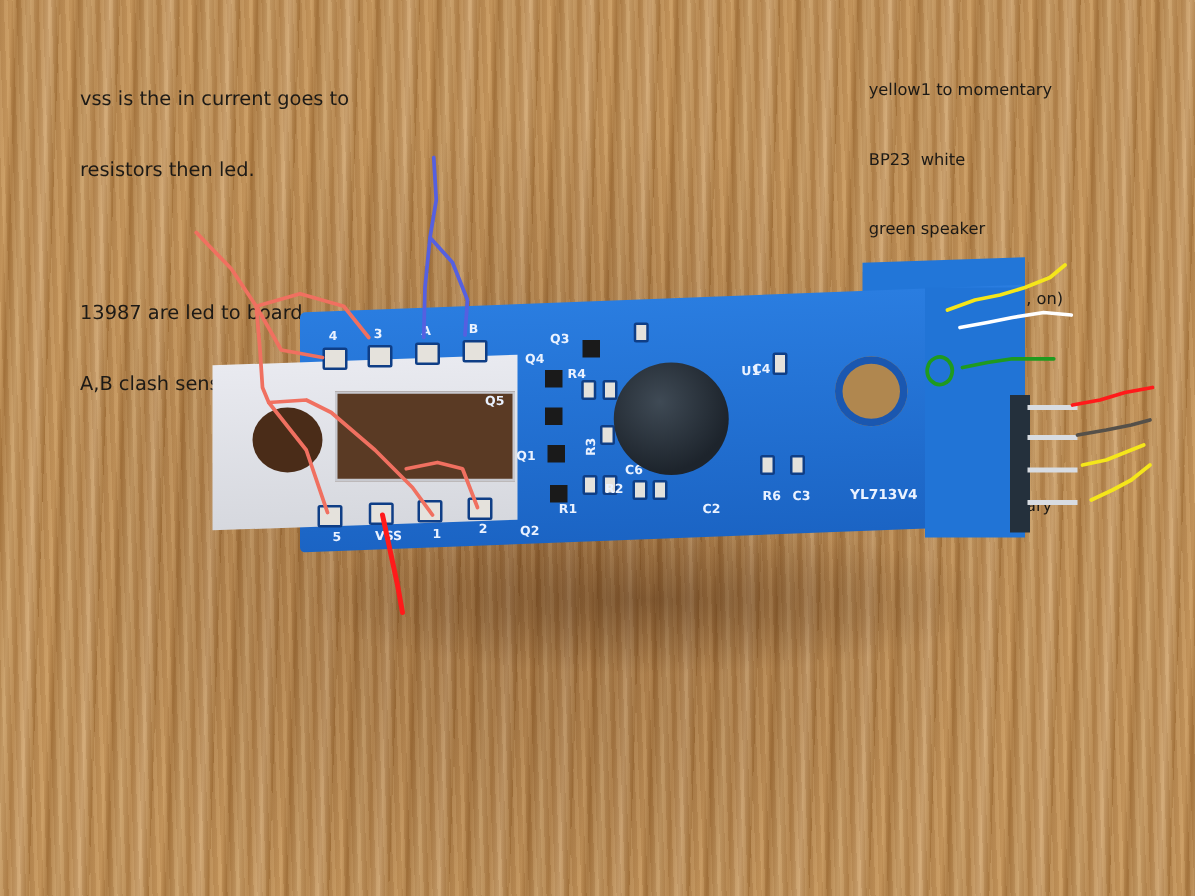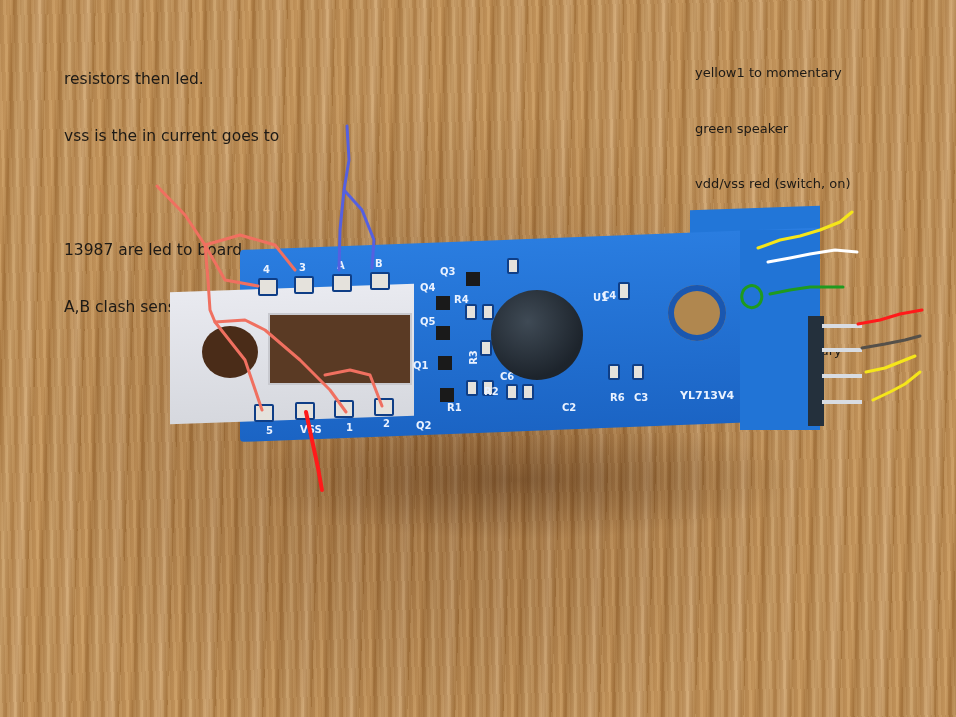--- a/index.html
+++ b/index.html
@@ -80,29 +80,30 @@
     }
     svg.overlay { position: absolute; left: 0; top: 0; }
   </style>
 </head>
 <body>
 
 <div class="grain"></div>
 <div class="shadow"></div>
 
 <div class="note note-left">
+  <span class="note-line">vss is the in current goes to</span>
   <span class="note-line">resistors then led.</span>
-  <span class="note-line">vss is the in current goes to</span>
   <span class="gap"></span>
   <span class="note-line">13987 are led to board</span>
   <span class="note-line">A,B clash sensor</span>
 </div>
 
 <div class="note note-right">
   <span class="note-line">yellow1 to momentary</span>
+  <span class="note-line">BP23  white</span>
   <span class="note-line">green speaker</span>
   <span class="note-line">vdd/vss red (switch, on)</span>
   <span class="note-line">grey ground</span>
   <span class="note-line">yellow2</span>
   <span class="note-line">yellow3 to mementary</span>
 </div>
 
 <div class="pcb-tab"></div>
 <div class="pcb-main"></div>
 <div class="pcb-right"></div>
@@ -141,21 +142,21 @@
 <div class="pad" style="left:482px;top:380px;width:8px;height:12px"></div>
 <div class="pad" style="left:506px;top:384px;width:8px;height:12px"></div>
 <div class="pad" style="left:522px;top:384px;width:8px;height:12px"></div>
 <div class="pad" style="left:507px;top:258px;width:8px;height:12px"></div>
 <div class="pad" style="left:618px;top:282px;width:8px;height:14px"></div>
 <div class="pad" style="left:608px;top:364px;width:8px;height:12px"></div>
 <div class="pad" style="left:632px;top:364px;width:8px;height:12px"></div>
 
 <span class="silk" style="left:440px;top:266px">Q3</span>
 <span class="silk" style="left:420px;top:282px">Q4</span>
-<span class="silk" style="left:420px;top:316px">Q5</span>
+<span class="silk" style="left:388px;top:316px">Q5</span>
 <span class="silk" style="left:413px;top:360px">Q1</span>
 <span class="silk" style="left:416px;top:420px">Q2</span>
 <span class="silk" style="left:454px;top:294px">R4</span>
 <span class="silk" style="left:466px;top:352px;transform:rotate(-90deg)">R3</span>
 <span class="silk" style="left:447px;top:402px">R1</span>
 <span class="silk" style="left:484px;top:386px">R2</span>
 <span class="silk" style="left:500px;top:371px">C6</span>
 <span class="silk" style="left:593px;top:292px">U1</span>
 <span class="silk" style="left:602px;top:290px">C4</span>
 <span class="silk" style="left:562px;top:402px">C2</span>

